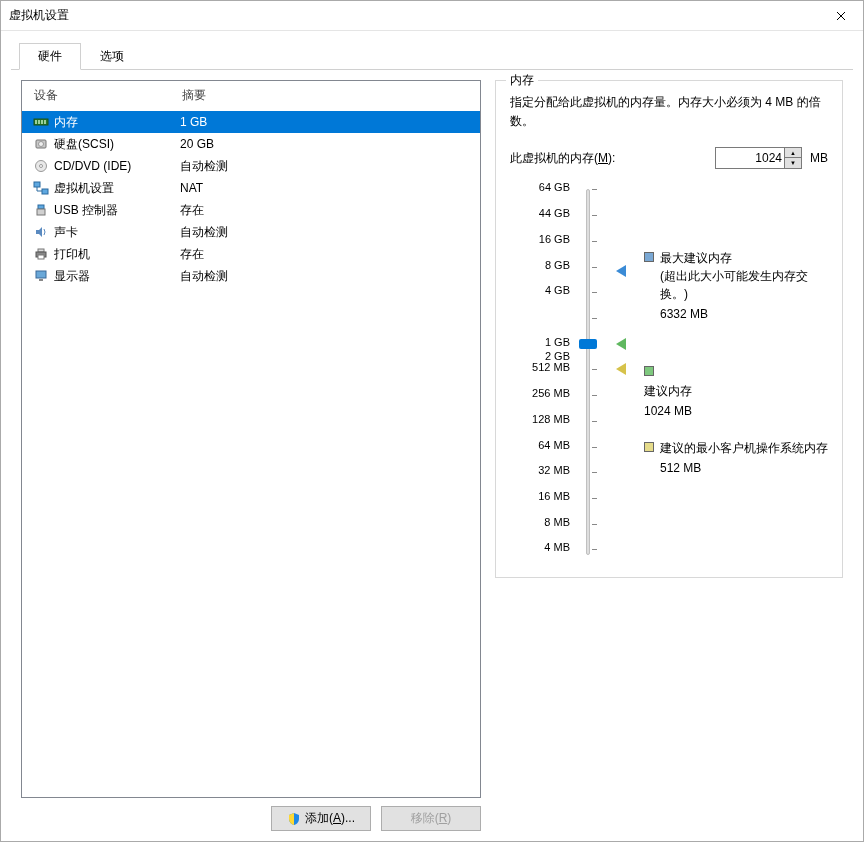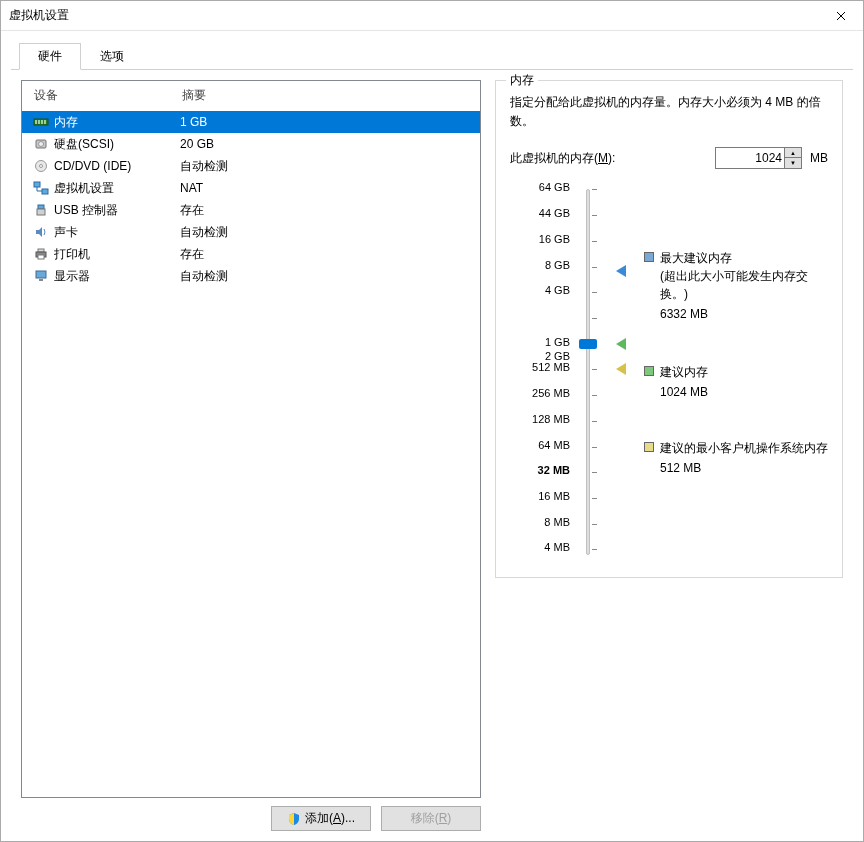--- a/index.html
+++ b/index.html
@@ -213,21 +213,21 @@
               <span style="top: 19.7143px;">44 GB</span>
               <span style="top: 45.4286px;">16 GB</span>
               <span style="top: 71.1429px;">8 GB</span>
               <span style="top: 96.8571px;">4 GB</span>
               <span style="top: 122.571px; margin-top: 40px;">2 GB</span>
               <span style="top: 148.286px;">1 GB</span>
               <span style="top: 174px;">512 MB</span>
               <span style="top: 199.714px;">256 MB</span>
               <span style="top: 225.429px;">128 MB</span>
               <span style="top: 251.143px;">64 MB</span>
-              <span style="top: 276.857px; font-weight: bold;">32 MB</span>
+              <span style="top: 276.857px;">32 MB</span>
               <span style="top: 302.571px; margin-left: 13px;">16 MB</span>
               <span style="top: 328.286px;">8 MB</span>
               <span style="top: 354px;">4 MB</span>
             </div>
           <div class="slider-track-wrap">
             <div class="slider-track"></div>
             <div id="slider-ticks">
                 <div class="slider-tick" style="top: 2px;"></div>
                 <div class="slider-tick" style="top: 27.7143px;"></div>
                 <div class="slider-tick" style="top: 53.4286px;"></div>
@@ -253,21 +253,21 @@
           </div>
           <div class="legend-col">
             <div class="legend-item" style="top:62px;">
               <div class="legend-square blue"></div>
               <div class="legend-text">
                 <div>最大建议内存</div>
                 <div>(超出此大小可能发生内存交换。)</div>
                 <div class="legend-sub">6332 MB</div>
               </div>
             </div>
-            <div class="legend-item" style="top:176px;">
+            <div class="legend-item" style="top:176px;flex-direction:column;">
               <div class="legend-square green"></div>
               <div class="legend-text">
                 <div>建议内存</div>
                 <div class="legend-sub">1024 MB</div>
               </div>
             </div>
             <div class="legend-item" style="top:252px;">
               <div class="legend-square yellow"></div>
               <div class="legend-text">
                 <div>建议的最小客户机操作系统内存</div>

